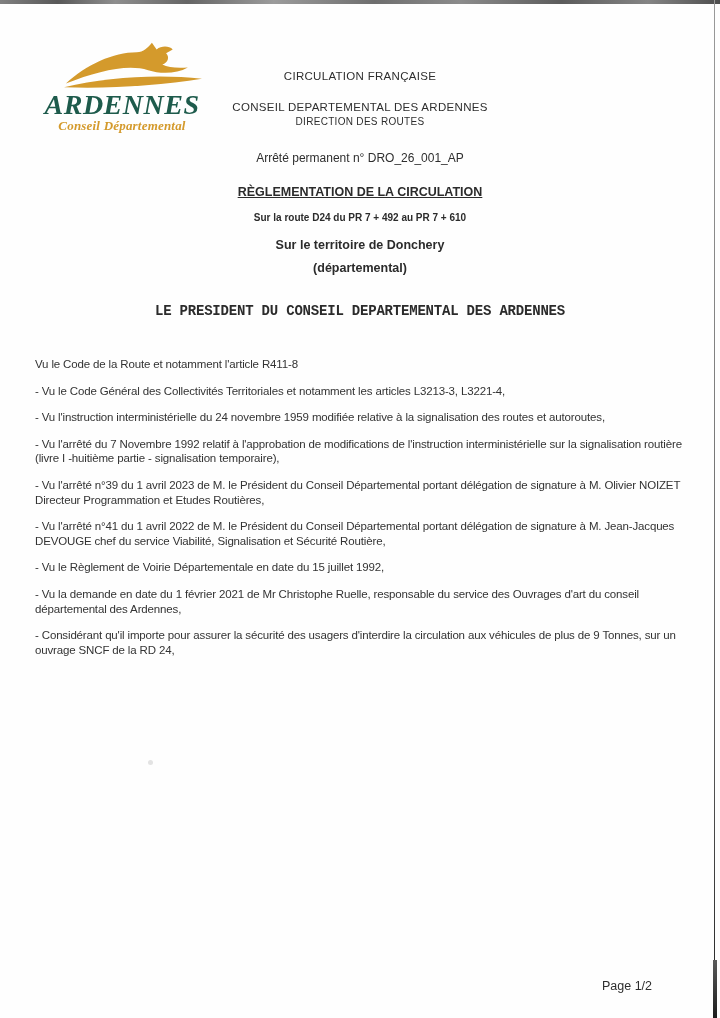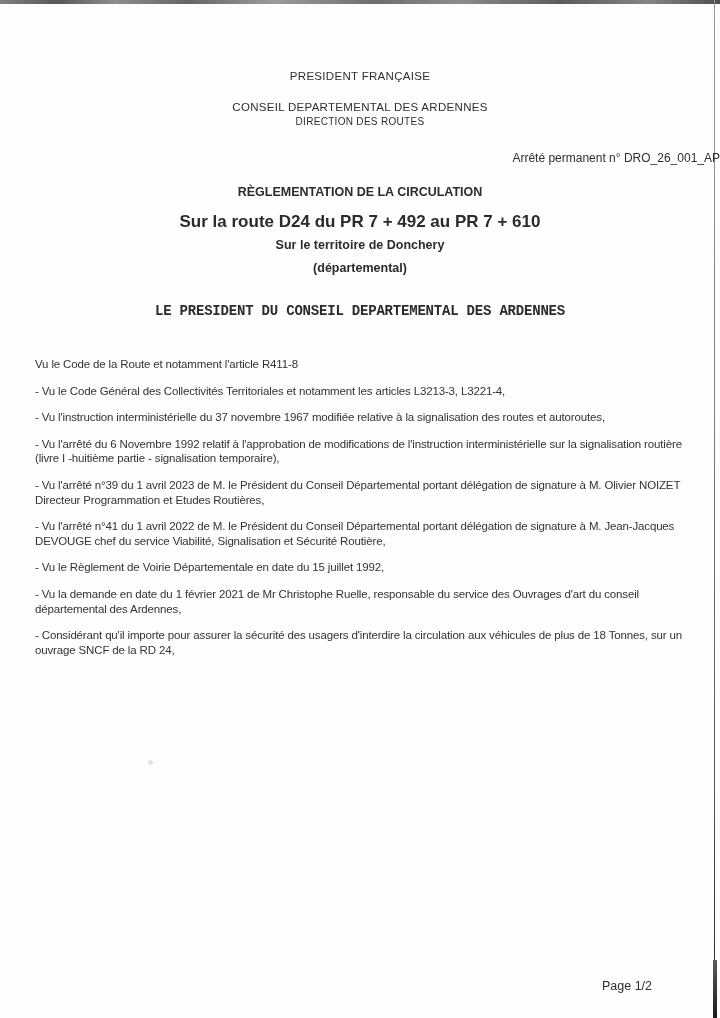--- a/index.html
+++ b/index.html
@@ -82,25 +82,25 @@
   
   .center-line {
     position: absolute;
     left: 0; right: 0;
     text-align: center;
     white-space: nowrap;
   }
   .h-republic   { top: 70px;  font-size: 11.5px; letter-spacing: 0.3px; }
   .h-council    { top: 101px; font-size: 11.5px; letter-spacing: 0.3px; }
   .h-direction  { top: 116px; font-size: 10px; letter-spacing: 0.3px; }
-  .h-orderref   { top: 151px; font-size: 12px; text-align: right; }
+  .h-orderref   { top: 151px; font-size: 12px; }
 
   .t-bold { font-weight: bold; color: #2b2b2b; }
-  .t-line1 { top: 185px; font-size: 12.5px; }
-  .t-line2 { top: 212px; font-size: 17px; }
+  .t-line1 { top: 185px; font-size: 12.5px; text-decoration: underline; }
+  .t-line2 { top: 212px; font-size: 10px; }
   .t-line3 { top: 238px; font-size: 12.5px; }
   .t-line4 { top: 261px; font-size: 12.5px; }
 
   .main-heading {
     top: 303px;
     font-weight: bold;
     font-size: 14px;
     letter-spacing: -0.2px;
     color: #2b2b2b;
     font-family: Liberation Mono, monospace;
@@ -135,40 +135,48 @@
 </head>
 <body>
 
 <div class="page">
 
   <div class="scan-top-edge"></div>
   <div class="scan-right-edge"></div>
   <div class="scan-right-edge-bottom"></div>
   <div class="scan-speck"></div>
 
+  <div class="logo">
+    <svg class="logo-mark" width="150" height="52" viewBox="0 0 150 55" aria-hidden="true">
+      <path d="M4 46 C26 26 54 13 79 13 C86 13 91 8 95 3 L100 10 C105 6 113 6 117 10 L110 14 C114 18 112 24 106 26 C112 29 122 30 133 29 C121 36 104 36 91 32 C69 25 38 33 4 46 Z" fill="#D49A2C"></path>
+      <path d="M2 50 C48 39 102 36 148 41 C104 48 48 52 2 50 Z" fill="#D49A2C"></path>
+    </svg>
+    <div class="logo-title">ARDENNES</div>
+    <div class="logo-subtitle">Conseil Départemental</div>
+  </div>
 
-  <div class="center-line h-republic">PRESIDENT FRANÇAISE</div>
+  <div class="center-line h-republic">CIRCULATION FRANÇAISE</div>
   <div class="center-line h-council">CONSEIL DEPARTEMENTAL DES ARDENNES</div>
   <div class="center-line h-direction">DIRECTION DES ROUTES</div>
   <div class="center-line h-orderref">Arrêté permanent n° DRO_26_001_AP</div>
 
   <div class="center-line t-bold t-line1">RÈGLEMENTATION DE LA CIRCULATION</div>
   <div class="center-line t-bold t-line2">Sur la route D24 du PR 7 + 492 au PR 7 + 610</div>
   <div class="center-line t-bold t-line3">Sur le territoire de Donchery</div>
   <div class="center-line t-bold t-line4">(départemental)</div>
 
   <div class="center-line main-heading">LE PRESIDENT DU CONSEIL DEPARTEMENTAL DES ARDENNES</div>
 
   <div class="body-text">
       <p>Vu le Code de la Route et notamment l'article R411-8</p>
       <p>- Vu le Code Général des Collectivités Territoriales et notamment les articles L3213-3, L3221-4,</p>
-      <p>- Vu l'instruction interministérielle du 37 novembre 1967 modifiée relative à la signalisation des routes et autoroutes,</p>
-      <p>- Vu l'arrêté du 6 Novembre 1992 relatif à l'approbation de modifications de l'instruction interministérielle sur la signalisation routière (livre I -huitième partie - signalisation temporaire),</p>
+      <p>- Vu l'instruction interministérielle du 24 novembre 1959 modifiée relative à la signalisation des routes et autoroutes,</p>
+      <p>- Vu l'arrêté du 7 Novembre 1992 relatif à l'approbation de modifications de l'instruction interministérielle sur la signalisation routière (livre I -huitième partie - signalisation temporaire),</p>
       <p>- Vu l'arrêté n°39 du 1 avril 2023 de M. le Président du Conseil Départemental portant délégation de signature à M. Olivier NOIZET Directeur Programmation et Etudes Routières,</p>
       <p>- Vu l'arrêté n°41 du 1 avril 2022 de M. le Président du Conseil Départemental portant délégation de signature à M. Jean-Jacques DEVOUGE chef du service Viabilité, Signalisation et Sécurité Routière,</p>
       <p>- Vu le Règlement de Voirie Départementale en date du 15 juillet 1992,</p>
       <p>- Vu la demande en date du 1 février 2021 de Mr Christophe Ruelle, responsable du service des Ouvrages d'art du conseil départemental des Ardennes,</p>
-      <p>- Considérant qu'il importe pour assurer la sécurité des usagers d'interdire la circulation aux véhicules de plus de 18 Tonnes, sur un ouvrage SNCF de la RD 24,</p>
+      <p>- Considérant qu'il importe pour assurer la sécurité des usagers d'interdire la circulation aux véhicules de plus de 9 Tonnes, sur un ouvrage SNCF de la RD 24,</p>
     </div>
 
   <div class="page-number">Page 1/2</div>
 
 </div>
 
 </body></html>

